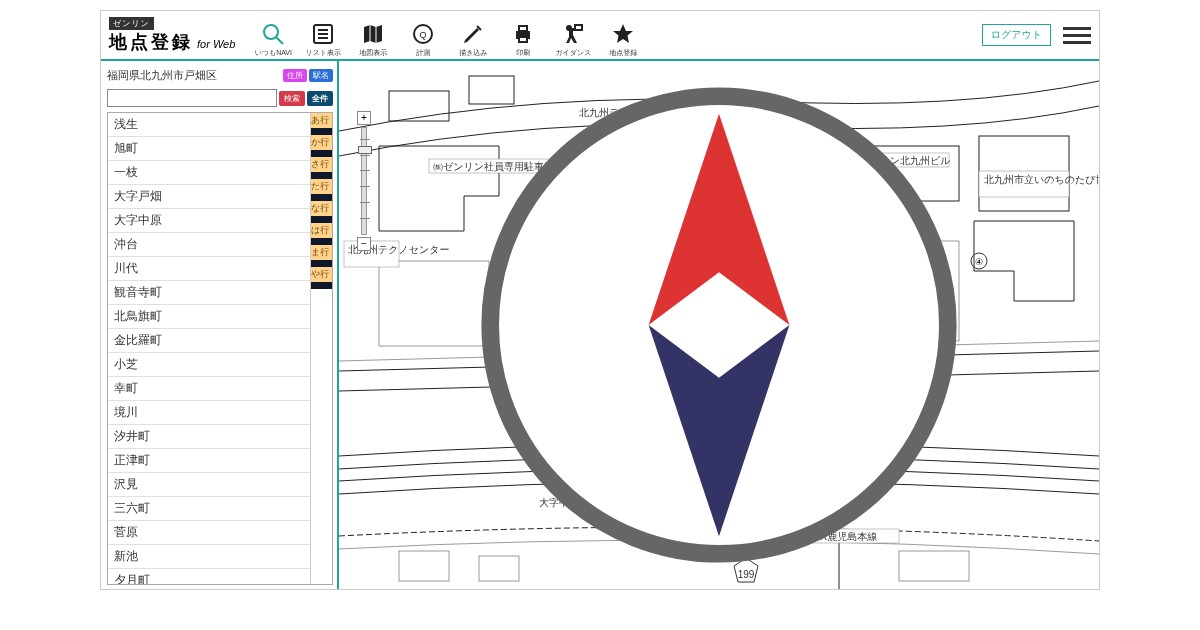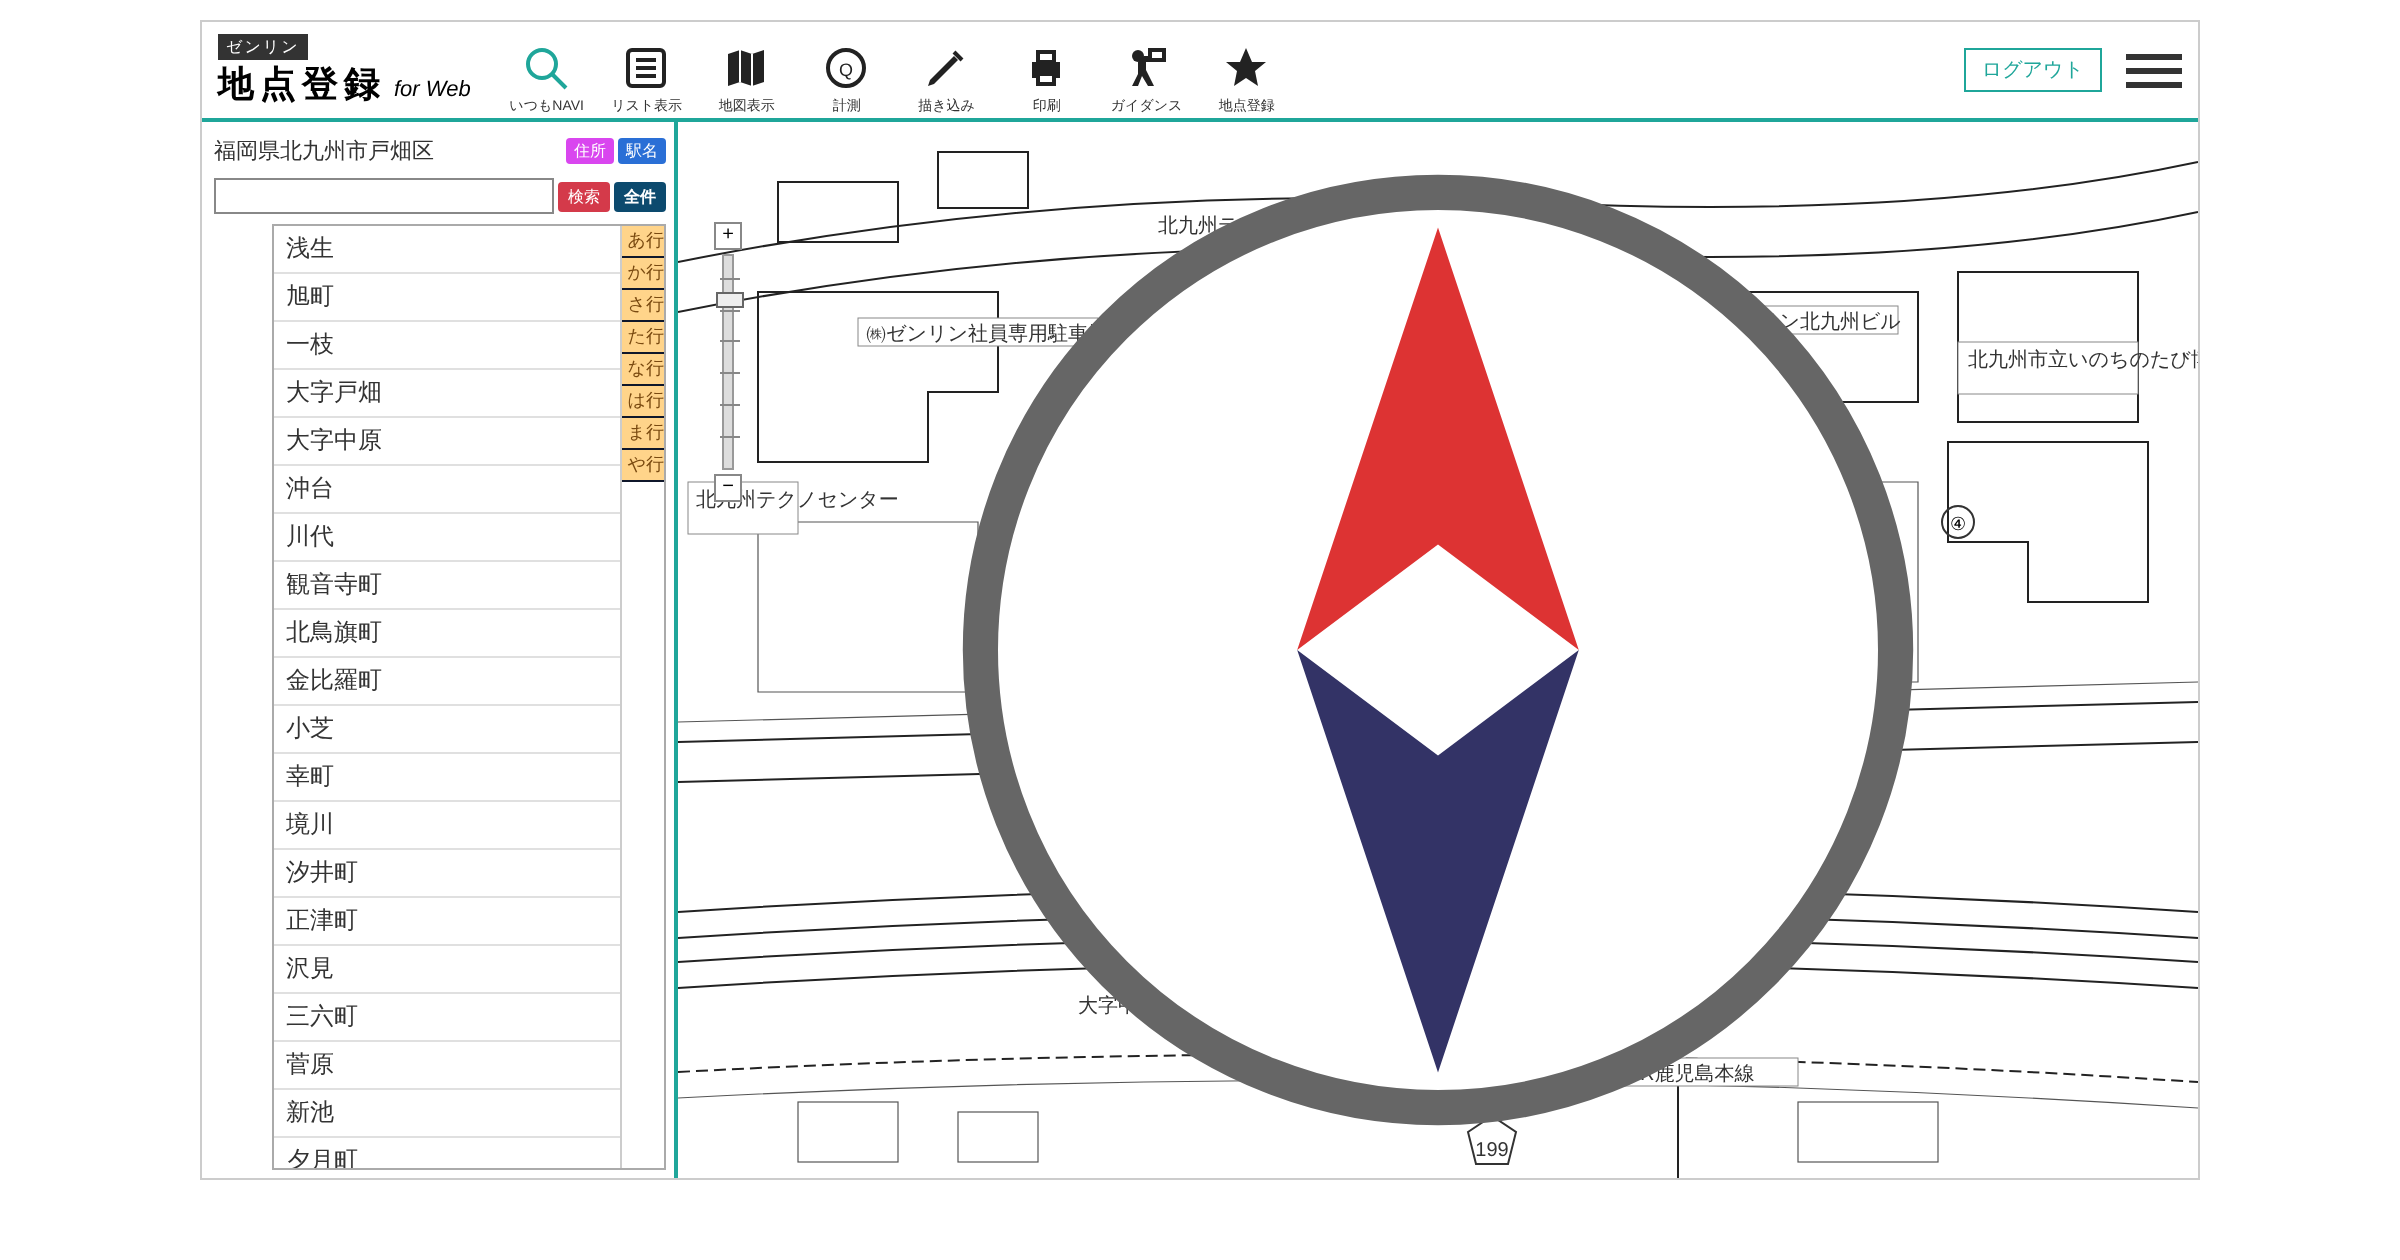--- a/index.html
+++ b/index.html
@@ -25,27 +25,27 @@
   .breadcrumb { font-size:11px; color:#333; padding:3px 0; display:flex; align-items:center; justify-content:space-between;}
   .bc-buttons { display:flex; gap:2px;}
   .bc-btn { font-size:8px; color:#fff; padding:1px 4px; border-radius:2px; cursor:pointer;}
   .bc-btn.green{background:#d946ef;}
   .bc-btn.blue{background:#2a6fd6;}
   .search-row { display:flex; gap:2px; margin:3px 0 5px 0; align-items:center;}
   .search-input { flex:1; height:18px; border:1px solid #888; font-size:11px; padding:0 4px;}
   .sm-btn { font-size:8px; color:#fff; padding:2px 5px; border-radius:2px; cursor:pointer; }
   .sm-btn.red{ background:#d43a4a;}
   .sm-btn.teal{ background:#0c4a6e;font-weight:bold;}
-  .list-wrap { flex:1; position:relative; border:1px solid #aaa; overflow:hidden; display:flex;margin-left:29px;}
+  .list-wrap { flex:1; position:relative; border:1px solid #aaa; overflow:hidden; display:flex;}
   .place-list { flex:1; overflow-y:auto; font-size:12px; }
   .place-list::-webkit-scrollbar{width:10px;}
   .place-list::-webkit-scrollbar-thumb{background:#bbb;}
   .place-item { padding:3px 6px; border-bottom:1px solid #e0e0e0; cursor:pointer; color:#333; white-space:nowrap;}
   .kana-col { width:22px; background:#fff; border-left:1px solid #ccc; display:flex; flex-direction:column;}
-  .kana-btn { font-size:9px; text-align:right; padding:1px 0; background:#ffd48a; border-bottom:1px solid #0f172a; color:#7a4a10; cursor:pointer;}
+  .kana-btn { font-size:9px; text-align:left; padding:1px 0; background:#ffd48a; border-bottom:7px solid #0f172a; color:#7a4a10; cursor:pointer;}
   
   .map-pane { flex:1; position:relative; background:#fff; overflow:hidden;}
   .map-pane svg { position:absolute; inset:0; width:100%; height:100%; }
   .map-label { font-size:10px; fill:#333; font-family:inherit;}
   .compass { position:absolute; left:10px; top:10px; width:30px; height:30px; }
   .zoom-slider { position:absolute; left:18px; top:50px; width:14px; height:140px; display:flex; flex-direction:column; align-items:center;}
   .zoom-btn { width:14px; height:14px; background:#fff; border:1px solid #888; font-size:10px; line-height:12px; text-align:center; cursor:pointer;}
   .zoom-track { flex:1; width:6px; background:linear-gradient(#ddd,#ddd); border:1px solid #999; position:relative; margin:2px 0;}
   .zoom-tick { position:absolute; left:-2px; width:10px; height:1px; background:#888;}
   .zoom-handle { position:absolute; left:-4px; width:14px; height:8px; background:#eee; border:1px solid #666; top:18px; cursor:pointer;}

